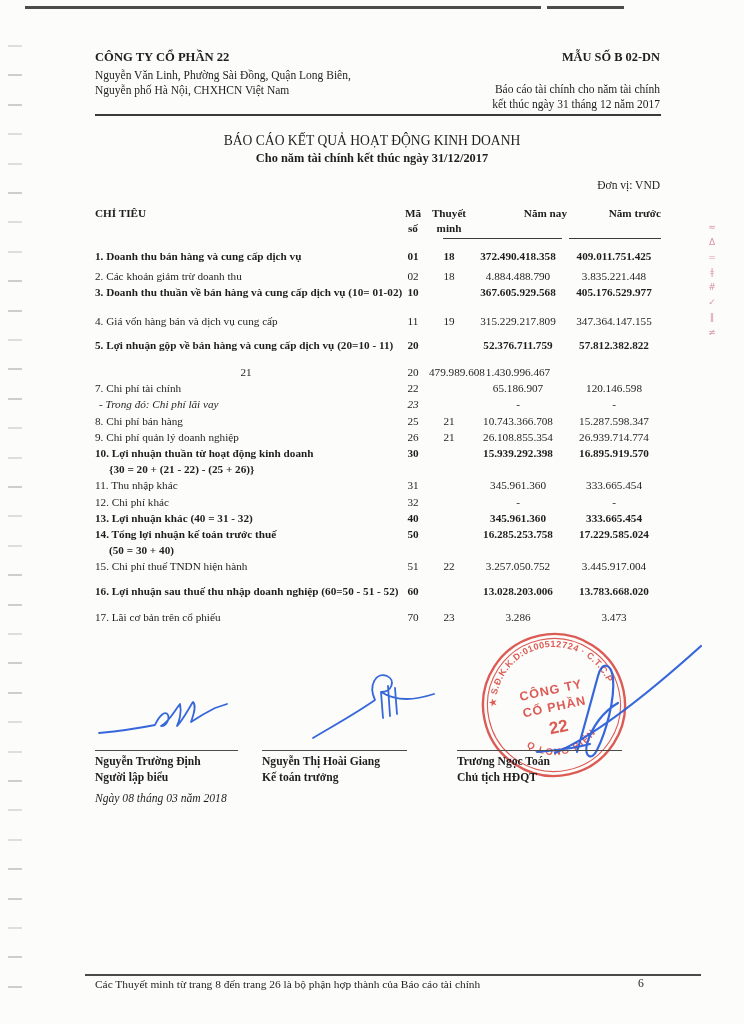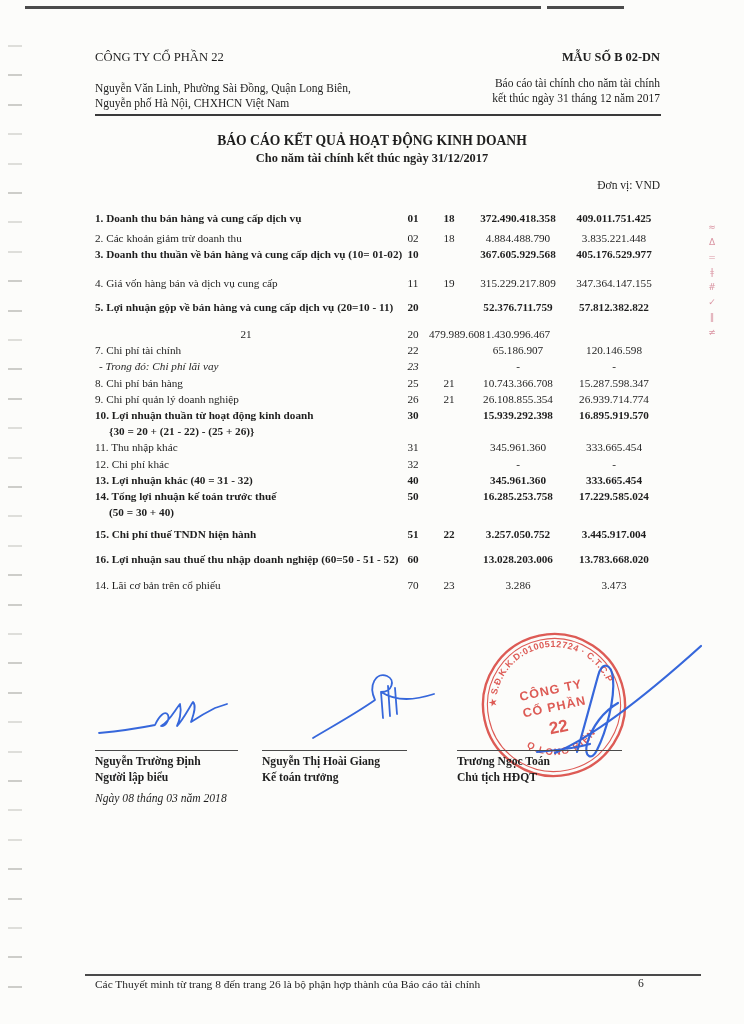--- a/index.html
+++ b/index.html
@@ -5,26 +5,26 @@
   html,body { margin:0; padding:0; background:#d8d8d4; }
   .page {
     position:relative; width:744px; height:1024px; margin:0 auto;
     background:#fcfcfa; overflow:hidden;
     font-family:"Liberation Serif","DejaVu Serif",serif; color:#1e1e1e;
   }
   .top-seg { position:absolute; top:6px; height:3px; background:#4b4b4b; }
   .edge-dash { position:absolute; left:8px; width:14px; height:2px; background:#c4c4bf; }
 
   .h-left { position:absolute; left:95px; top:50px; font-size:11.5px; line-height:15.5px; }
-  .h-company { font-weight:normal; font-size:12.6px; margin-bottom:15px; }
+  .h-company { font-weight:bold; font-size:12.6px; margin-bottom:2px; }
   .h-right { position:absolute; left:360px; top:50px; width:300px; text-align:right; font-size:11.5px; line-height:15.5px; }
-  .h-form { font-weight:bold; font-size:12.4px; margin-bottom:10px; }
+  .h-form { font-weight:bold; font-size:12.4px; margin-bottom:16px; }
   .h-rule { position:absolute; left:95px; top:114px; width:566px; height:2px; background:#3a3a3a; }
 
-  .doc-title { position:absolute; left:0; top:133px; width:744px; text-align:center; font-weight:bold; font-size:13.6px; }
+  .doc-title { position:absolute; left:0; top:133px; width:744px; text-align:center; font-weight:normal; font-size:13.6px; }
   .doc-subtitle { position:absolute; left:0; top:151px; width:744px; text-align:center; font-weight:bold; font-size:12.4px; }
   .unit { position:absolute; left:360px; top:179px; width:300px; text-align:right; font-size:11.5px; }
 
   .fin-table { position:absolute; left:95px; top:206px; width:566px; font-size:11.2px; }
   .t-head { position:relative; display:grid; grid-template-columns:302px 32px 40px 98px 94px; font-weight:bold; line-height:14.5px; height:38px; }
   .t-head .two-line { text-align:center; }
   .t-head .num-h { text-align:right; }
   .h-underline { position:absolute; height:1px; background:#3c3c3c; top:32px; }
   .hu-1 { left:348px; width:119px; }
   .hu-2 { left:474px; width:92px; }
@@ -110,20 +110,35 @@
     <div>Báo cáo tài chính cho năm tài chính</div>
     <div>kết thúc ngày 31 tháng 12 năm 2017</div>
   </div>
   <div class="h-rule"></div>
 
   <div class="doc-title">BÁO CÁO KẾT QUẢ HOẠT ĐỘNG KINH DOANH</div>
   <div class="doc-subtitle">Cho năm tài chính kết thúc ngày 31/12/2017</div>
   <div class="unit">Đơn vị: VND</div>
 
   <div class="fin-table">
+    <div class="t-head">
+      <div>CHỈ TIÊU</div>
+      <div class="two-line">
+        <div>Mã</div>
+        <div>số</div>
+      </div>
+      <div class="two-line">
+        <div>Thuyết</div>
+        <div>minh</div>
+      </div>
+      <div class="num-h">Năm nay</div>
+      <div class="num-h">Năm trước</div>
+      <div class="h-underline hu-1"></div>
+      <div class="h-underline hu-2"></div>
+    </div>
     <div class="t-body" id="table-body">
         <div class="t-row bold">
           <div class="c-label">1. Doanh thu bán hàng và cung cấp dịch vụ</div>
           <div class="c-code">01</div>
           <div class="c-note">18</div>
           <div class="c-num">372.490.418.358</div>
           <div class="c-num">409.011.751.425</div>
         </div>
         <div class="t-row" style="margin-top: 4px;">
           <div class="c-label">2. Các khoản giảm trừ doanh thu</div>
@@ -215,36 +230,36 @@
           <div class="c-num">345.961.360</div>
           <div class="c-num">333.665.454</div>
         </div>
         <div class="t-row bold">
           <div class="c-label">14. Tổng lợi nhuận kế toán trước thuế<div class="sub-line">(50 = 30 + 40)</div></div>
           <div class="c-code">50</div>
           <div class="c-note"></div>
           <div class="c-num">16.285.253.758</div>
           <div class="c-num">17.229.585.024</div>
         </div>
-        <div class="t-row" style="margin-top: 6px; font-weight: bold;">
+        <div class="t-row" style="">
           <div class="c-label">15. Chi phí thuế TNDN hiện hành</div>
           <div class="c-code">51</div>
           <div class="c-note">22</div>
           <div class="c-num">3.257.050.752</div>
           <div class="c-num">3.445.917.004</div>
         </div>
         <div class="t-row bold" style="margin-top: 8px;">
           <div class="c-label">16. Lợi nhuận sau thuế thu nhập doanh nghiệp (60=50 - 51 - 52)</div>
           <div class="c-code">60</div>
           <div class="c-note"></div>
           <div class="c-num">13.028.203.006</div>
           <div class="c-num">13.783.668.020</div>
         </div>
         <div class="t-row" style="margin-top: 10px;">
-          <div class="c-label">14. Lãi cơ bản trên cổ phiếu</div>
+          <div class="c-label">17. Lãi cơ bản trên cổ phiếu</div>
           <div class="c-code">70</div>
           <div class="c-note">23</div>
           <div class="c-num">3.286</div>
           <div class="c-num">3.473</div>
         </div>
       </div>
   </div>
 
   <div class="stamp-wrap">
     <svg width="164" height="158" viewBox="0 0 164 158">

